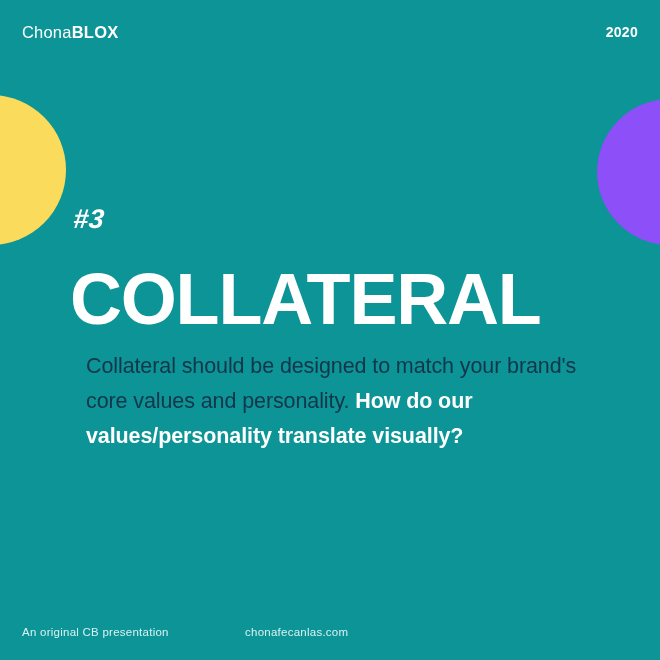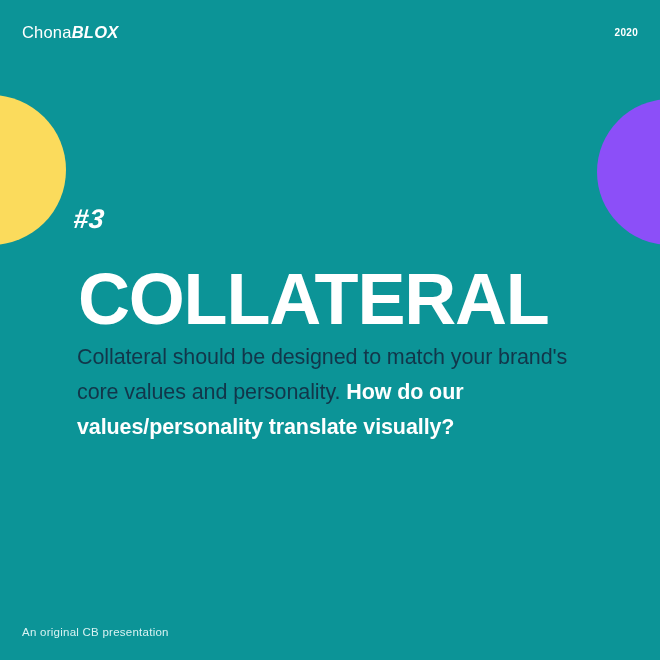--- a/index.html
+++ b/index.html
@@ -55,24 +55,23 @@
     letter-spacing: 0.2px;
     color: #ffffff;
     white-space: nowrap;
   }
   .brand .brand-light {
     font-weight: 400;
   }
   .brand .brand-bold {
     font-weight: 700;
     letter-spacing: 0.3px;
-    font-style: italic;
   }
   .year {
-    font-size: 10px;
+    font-size: 14px;
     font-weight: 700;
     color: #ffffff;
     letter-spacing: 0.3px;
   }
 
   
   .content {
     position: absolute;
     left: 70px;
     top: 206px;
@@ -91,32 +90,32 @@
     transform-origin: left bottom;
     display: inline-block;
   }
 
   .title {
     font-size: 72px;
     font-weight: 700;
     color: #ffffff;
     letter-spacing: -1.2px;
     line-height: 0.95;
-    margin: 0 0 6px 8px;
+    margin: 0 0 6px 0;
     white-space: nowrap;
   }
 
   .lede {
     font-size: 21.5px;
     font-weight: 400;
     line-height: 1.62;
     letter-spacing: -0.1px;
     color: #12364a;
     max-width: 520px;
-    margin: 7px;
+    margin: 16px;
   }
   .lede .hl {
     color: #ffffff;
     font-weight: 700;
   }
 
   
   .footer {
     position: absolute;
     left: 22px;
@@ -151,15 +150,16 @@
   </div>
 
   <div class="content">
     <div class="kicker">#3</div>
     <h1 class="title">COLLATERAL</h1>
     <p class="lede"><span>Collateral should be designed to match your brand's core values and personality.</span> <span class="hl">How do our values/personality translate visually?</span></p>
   </div>
 
   <div class="footer">
     <div class="footer-item f1">An original CB presentation</div>
+    <div class="footer-item f2">chonafecanlas.com</div>
   </div>
 
 </div>
 
 </body></html>

